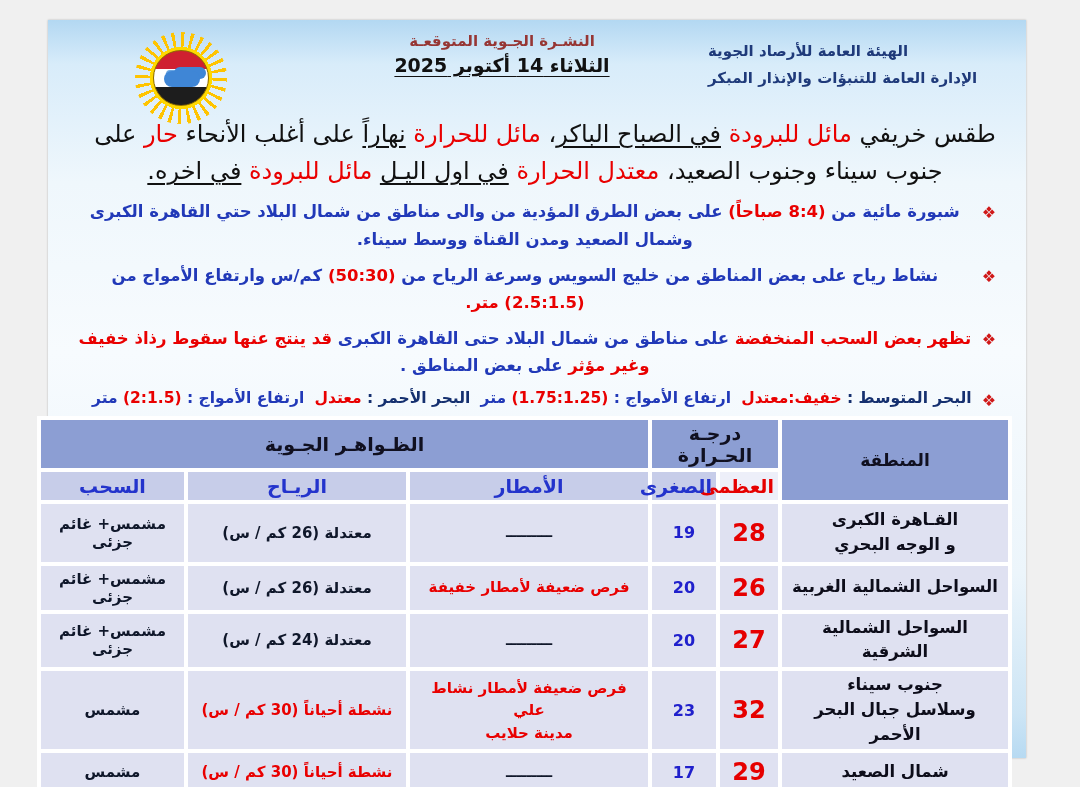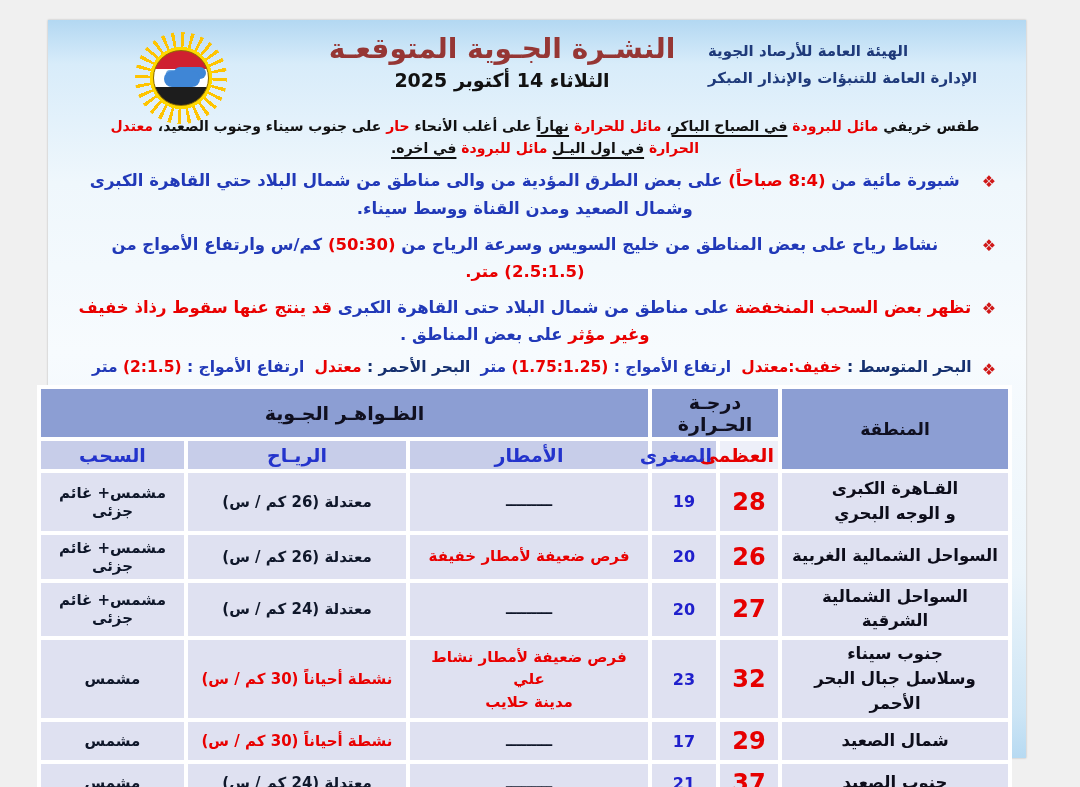--- a/index.html
+++ b/index.html
@@ -7,36 +7,36 @@
   .page {
     position:absolute; left:48px; top:20px; width:978px; height:738px;
     direction:rtl;
     background:linear-gradient(180deg,#b3d8f2 0%,#d8ecfa 6%,#eff7fc 22%,#f7fbfe 45%,#ecf5fb 75%,#cde5f5 94%,#b7daf2 100%);
     box-shadow:0 0 2px rgba(0,0,0,.25);
   }
   
   .hdr { display:flex; align-items:flex-start; padding:12px 18px 0 18px; height:92px; }
   .org { width:300px; text-align:left; color:#1f3a7a; font-weight:bold; font-size:15px; line-height:1.8; padding-top:6px; }
   .title-wrap { flex:1; text-align:center; }
-  .doc-title { color:#963634; font-weight:bold; font-size:28px; letter-spacing:.5px; }
-  .doc-date { color:#111; font-weight:bold; font-size:19px; margin-top:4px; text-underline-offset:4px; display:inline-block; }
+  .doc-title { color:#963634; font-weight:bold; font-size:15px; letter-spacing:.5px; }
+  .doc-date { color:#111; font-weight:bold; font-size:19px; margin-top:4px; text-decoration:underline; text-underline-offset:4px; display:inline-block; }
   .logo-wrap { width:230px; display:flex; justify-content:center; }
   .sun { position:relative; width:92px; height:92px; border-radius:50%;
     background:
       radial-gradient(circle, #ffd800 0 31px, rgba(255,216,0,0) 31px),
       repeating-conic-gradient(#ffc400 0deg 4.5deg, rgba(255,196,0,0) 4.5deg 12.85deg);
   }
   .flag-circle { position:absolute; left:50%; top:50%; transform:translate(-50%,-50%);
     width:56px; height:56px; border-radius:50%; overflow:hidden;
     background:linear-gradient(180deg,#cf2030 0 34%,#ffffff 34% 67%,#1d1d1d 67% 100%);
     border:1px solid #8a6a00; }
   .ema { position:absolute; top:19px; left:0; right:0; text-align:center; font-size:8px; font-weight:bold; color:#fff; letter-spacing:1px; }
   .cloud { position:absolute; top:20px; left:10px; width:36px; height:16px; border-radius:10px; background:#3f86d6; box-shadow:8px -6px 0 -2px #3f86d6, -2px -5px 0 -4px #6aa6e2; }
   
-  .forecast { text-align:center; font-weight:bold; font-size:14px; line-height:1.55; padding:4px 28px 0 44px; color:#111; }
+  .forecast { text-align:center; font-weight:normal; font-size:24px; line-height:1.55; padding:4px 28px 0 44px; color:#111; }
   
   .seg-k { color:#111111; }
   .seg-r { color:#e90000; }
   .seg-b { color:#2139b8; }
   .seg-n { color:#15306f; }
   .u { text-decoration:underline; text-underline-offset:4px; text-decoration-thickness:1.5px; }
   
   .bullets { padding:8px 30px 0 30px; }
   .bullet { display:flex; gap:10px; font-weight:bold; font-size:16.5px; line-height:1.65; margin-bottom:9px; }
   .diamond { color:#d01818; font-size:16px; flex:0 0 auto; padding-top:2px; }

